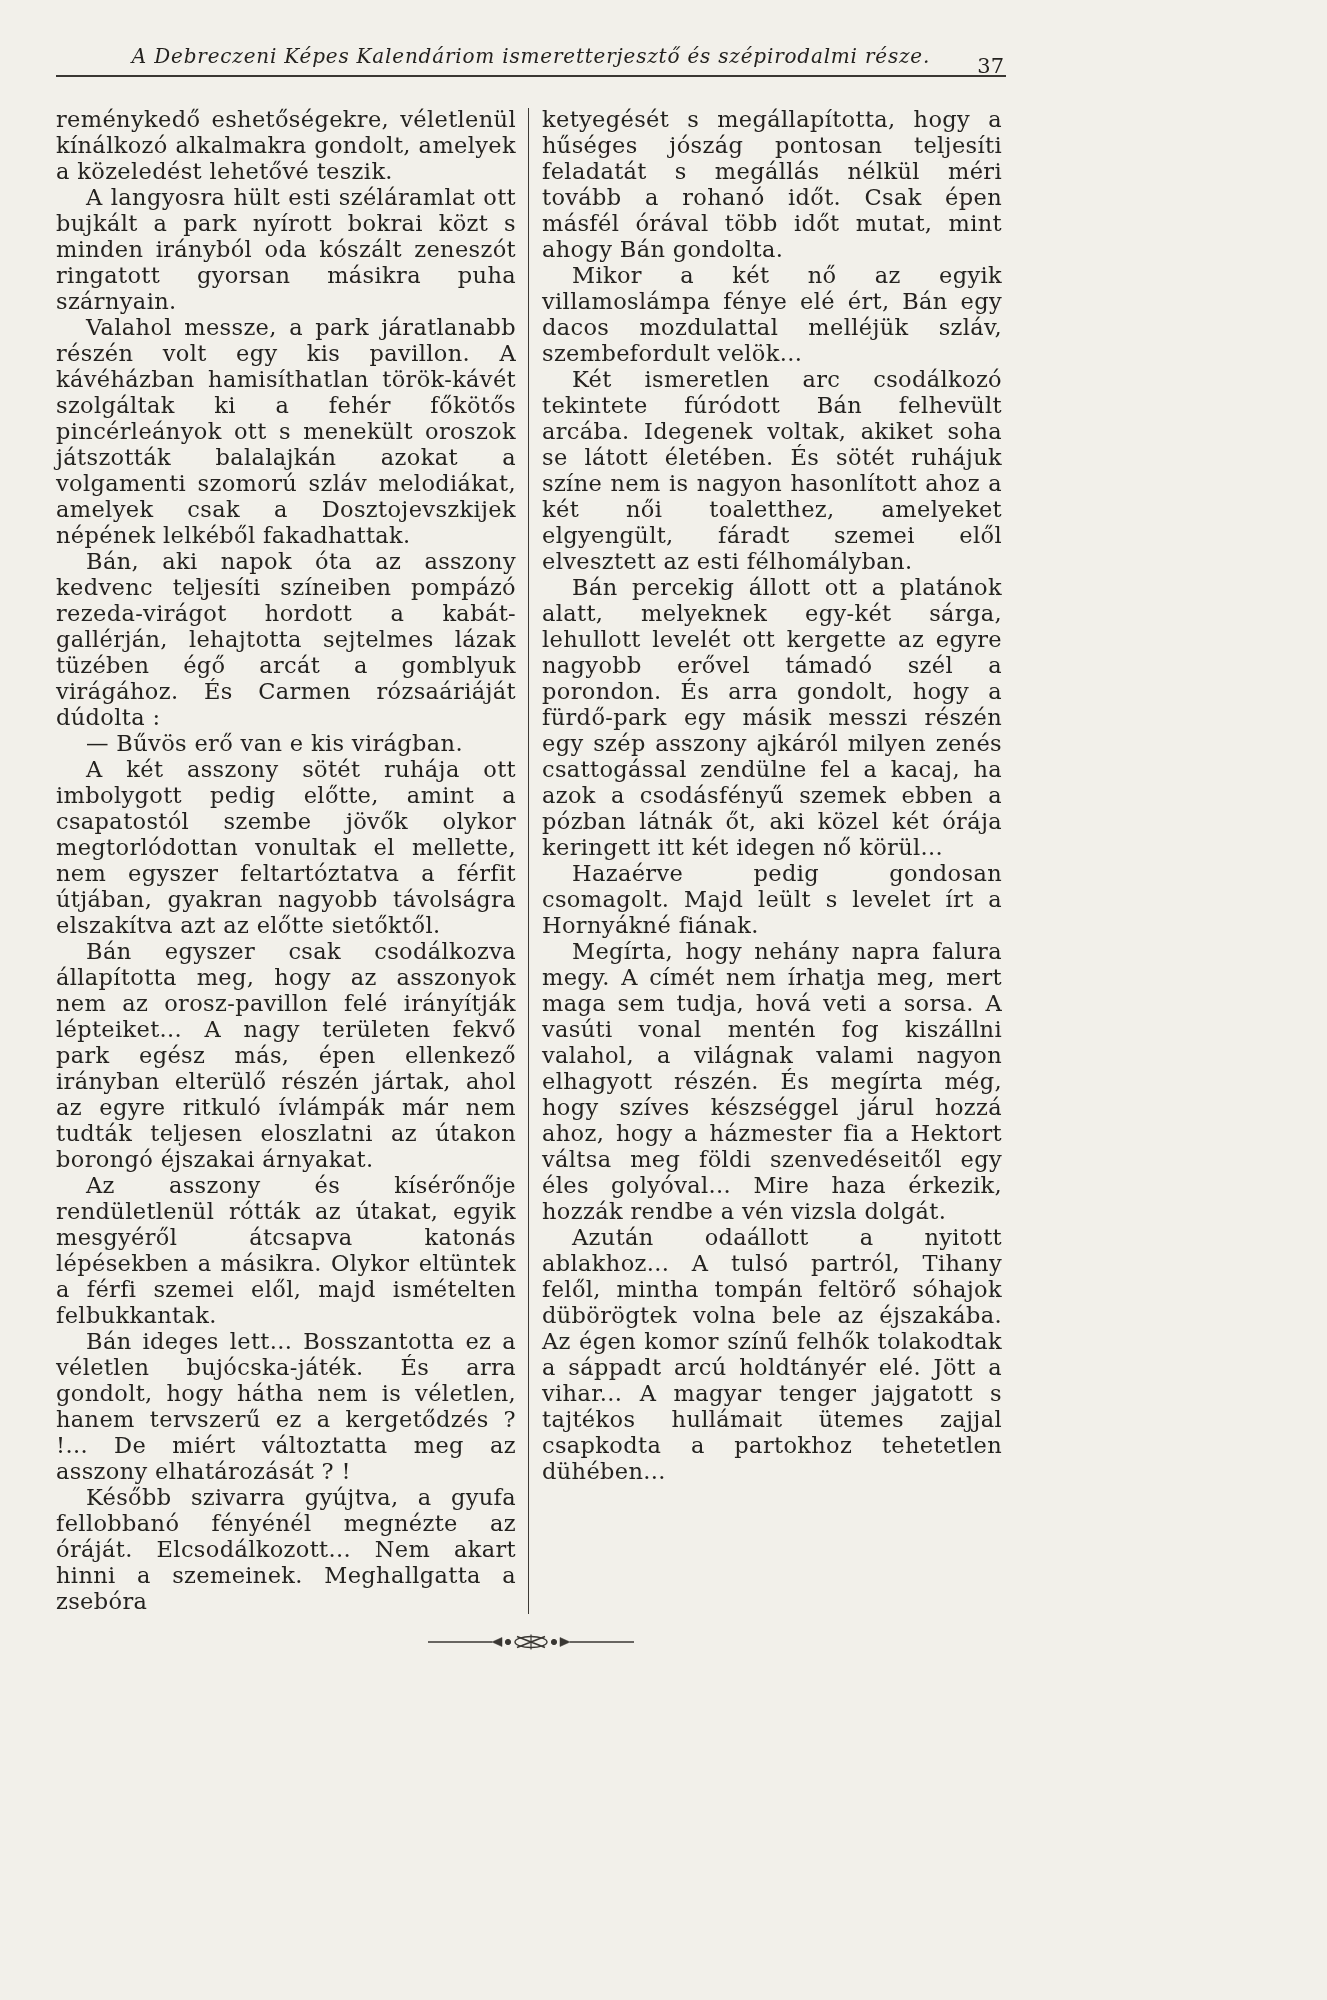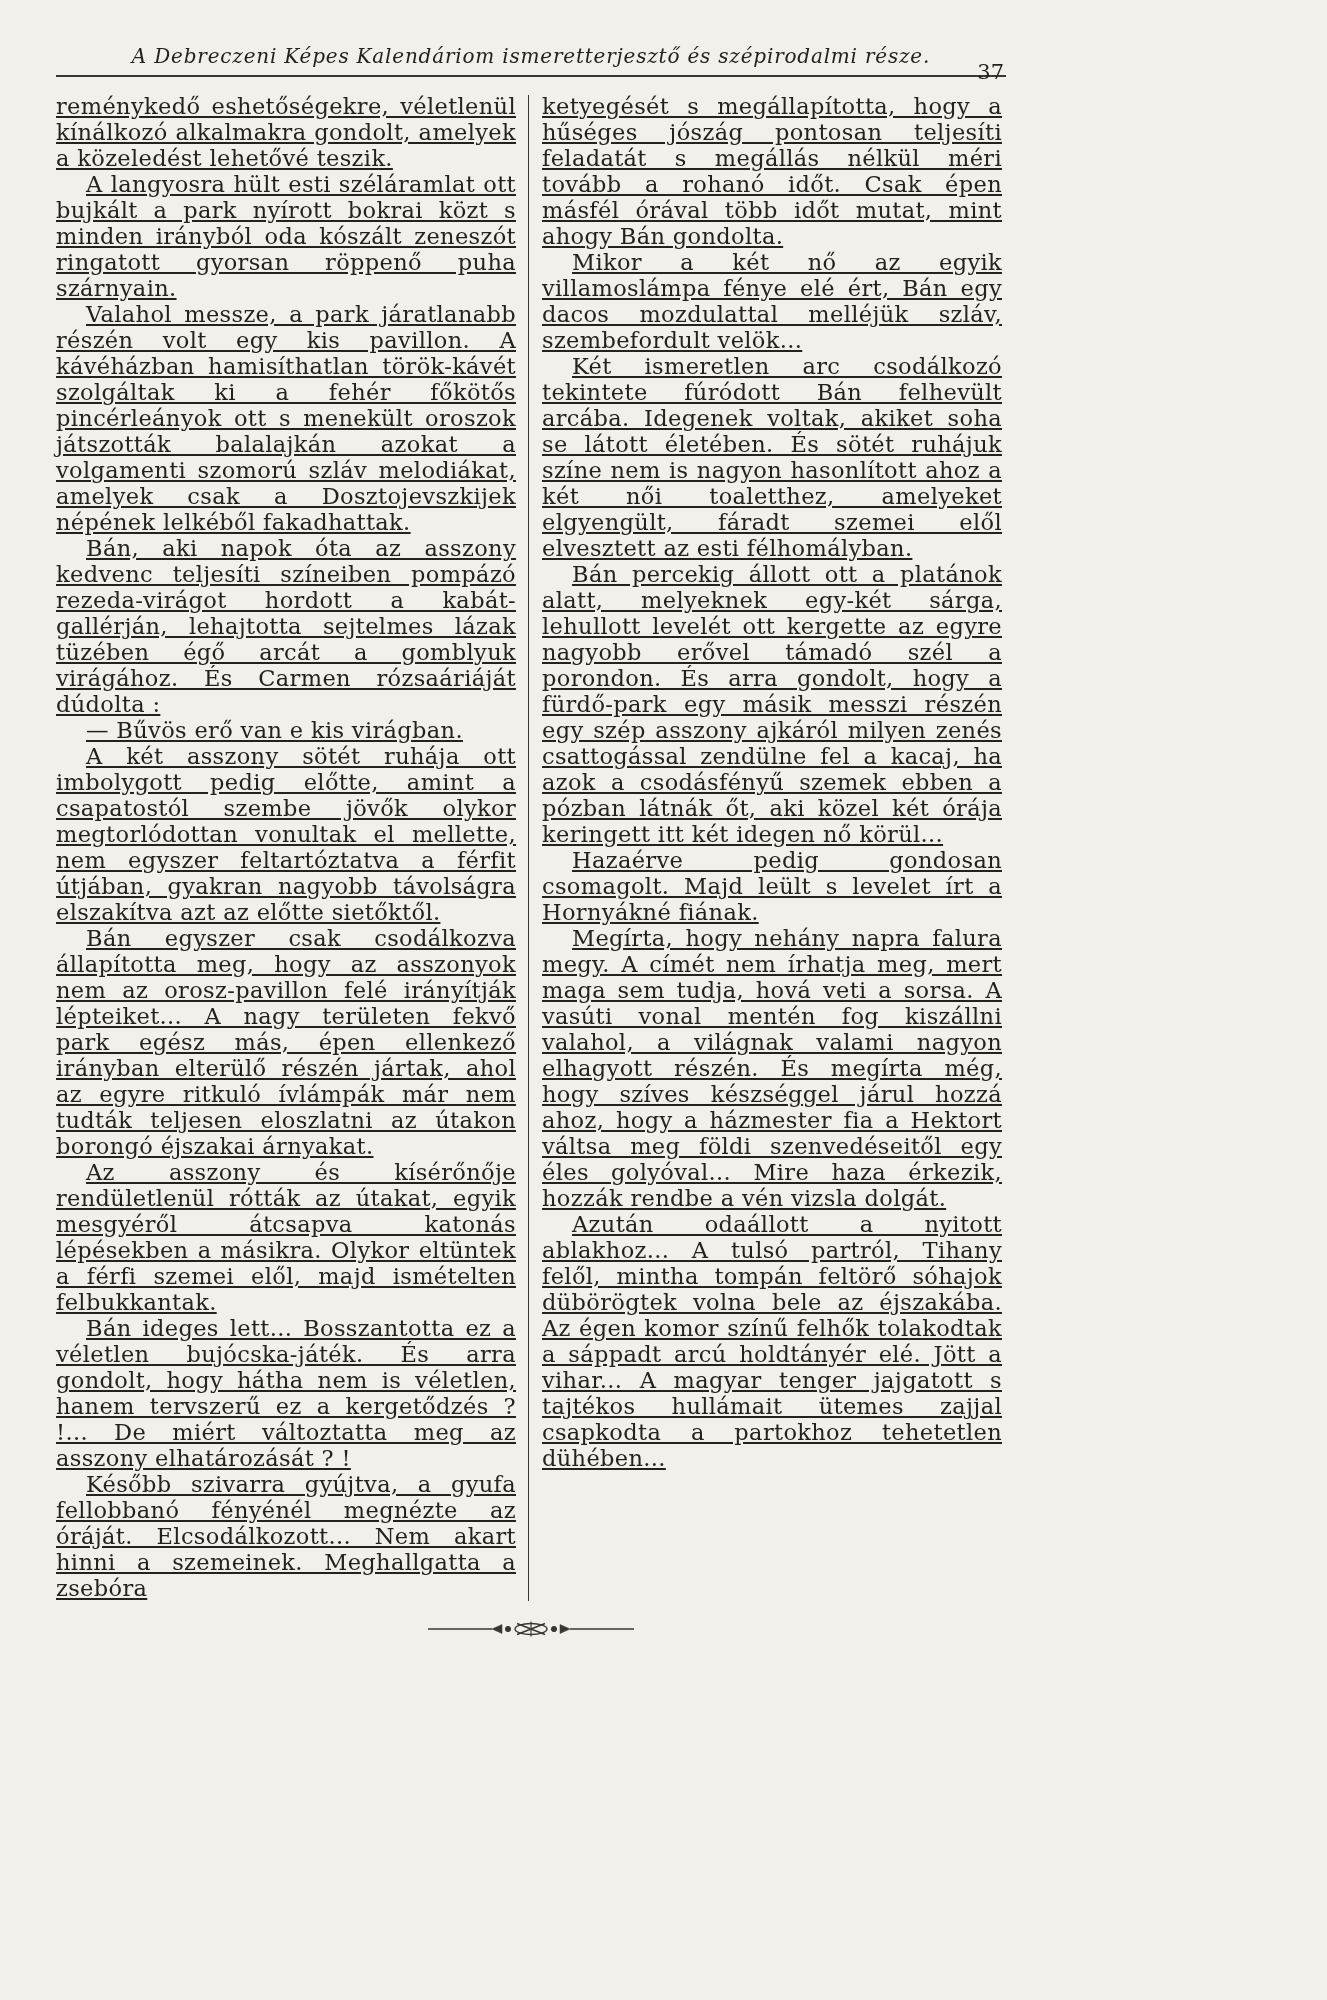--- a/index.html
+++ b/index.html
@@ -29,28 +29,27 @@
   .h-title {
     display: inline-block;
     font-style: italic;
     font-size: 20px;
     letter-spacing: 0.8px;
     white-space: nowrap;
   }
   .h-page {
     position: absolute;
     right: 2px;
-    top: 16px;
+    top: 10px;
     font-size: 21px;
     font-style: normal;
   }
   .columns {
     display: flex;
-    margin-top: 16px;
-    text-decoration: underline;
+    margin-top: 29px;
   }
   .col {
     flex: 0 0 460px;
     width: 460px;
     text-align: justify;
     font-size: 22.5px;
     line-height: 26px;
     letter-spacing: 0.35px;
     hyphens: auto;
     -webkit-hyphens: auto;
@@ -84,21 +83,21 @@
 
   <header class="running-header">
     <span class="h-title">A Debreczeni Képes Kalendáriom ismeretterjesztő és szépirodalmi része.</span>
     <span class="h-page">37</span>
   </header>
 
   <div class="columns">
 
     <div class="col" lang="hu">
       <p class="cont">reménykedő eshetőségekre, véletlenül kínálkozó alkalmakra gondolt, amelyek a közeledést lehetővé teszik.</p>
-      <p>A langyosra hült esti széláramlat ott bujkált a park nyírott bokrai közt s minden irányból oda kószált zeneszót ringatott gyorsan röppenő puha szárnyain.</p>
+      <p>A langyosra hült esti széláramlat ott bujkált a park nyírott bokrai közt s minden irányból oda kószált zeneszót ringatott gyorsan másikra puha szárnyain.</p>
       <p>Valahol messze, a park járatlanabb részén volt egy kis pavillon. A kávéházban hamisíthatlan török-kávét szolgáltak ki a fehér főkötős pincérleányok ott s menekült oroszok játszották balalajkán azokat a volgamenti szomorú szláv melodiákat, amelyek csak a Dosztojevszkijek népének lelkéből fakadhattak.</p>
       <p>Bán, aki napok óta az asszony kedvenc teljesíti színeiben pompázó rezeda-virágot hordott a kabát-gallérján, lehajtotta sejtelmes lázak tüzében égő arcát a gomblyuk virágához. És Carmen rózsaáriáját dúdolta :</p>
       <p>— Bűvös erő van e kis virágban.</p>
       <p>A két asszony sötét ruhája ott imbolygott pedig előtte, amint a csapatostól szembe jövők olykor megtorlódottan vonultak el mellette, nem egyszer feltartóztatva a férfit útjában, gyakran nagyobb távolságra elszakítva azt az előtte sietőktől.</p>
       <p>Bán egyszer csak csodálkozva állapította meg, hogy az asszonyok nem az orosz-pavillon felé irányítják lépteiket... A nagy területen fekvő park egész más, épen ellenkező irányban elterülő részén jártak, ahol az egyre ritkuló ívlámpák már nem tudták teljesen eloszlatni az útakon borongó éjszakai árnyakat.</p>
       <p>Az asszony és kísérőnője rendületlenül rótták az útakat, egyik mesgyéről átcsapva katonás lépésekben a másikra. Olykor eltüntek a férfi szemei elől, majd ismételten felbukkantak.</p>
       <p>Bán ideges lett... Bosszantotta ez a véletlen bujócska-játék. És arra gondolt, hogy hátha nem is véletlen, hanem tervszerű ez a kergetődzés ? !... De miért változtatta meg az asszony elhatározását ? !</p>
       <p>Később szivarra gyújtva, a gyufa fellobbanó fényénél megnézte az óráját. Elcsodálkozott... Nem akart hinni a szemeinek. Meghallgatta a zsebóra</p>
     </div>
 

